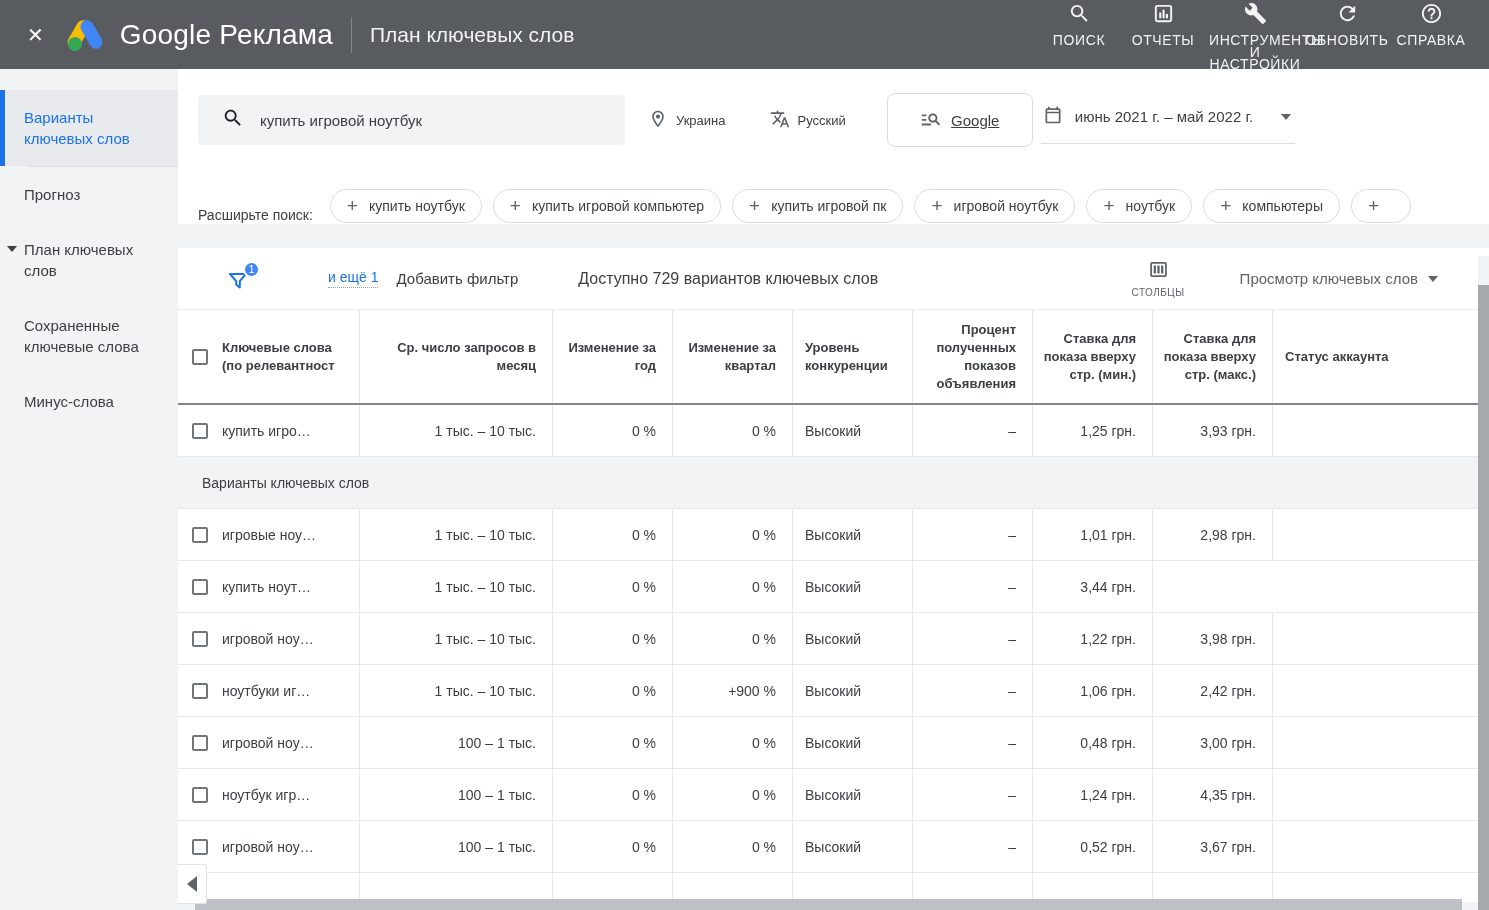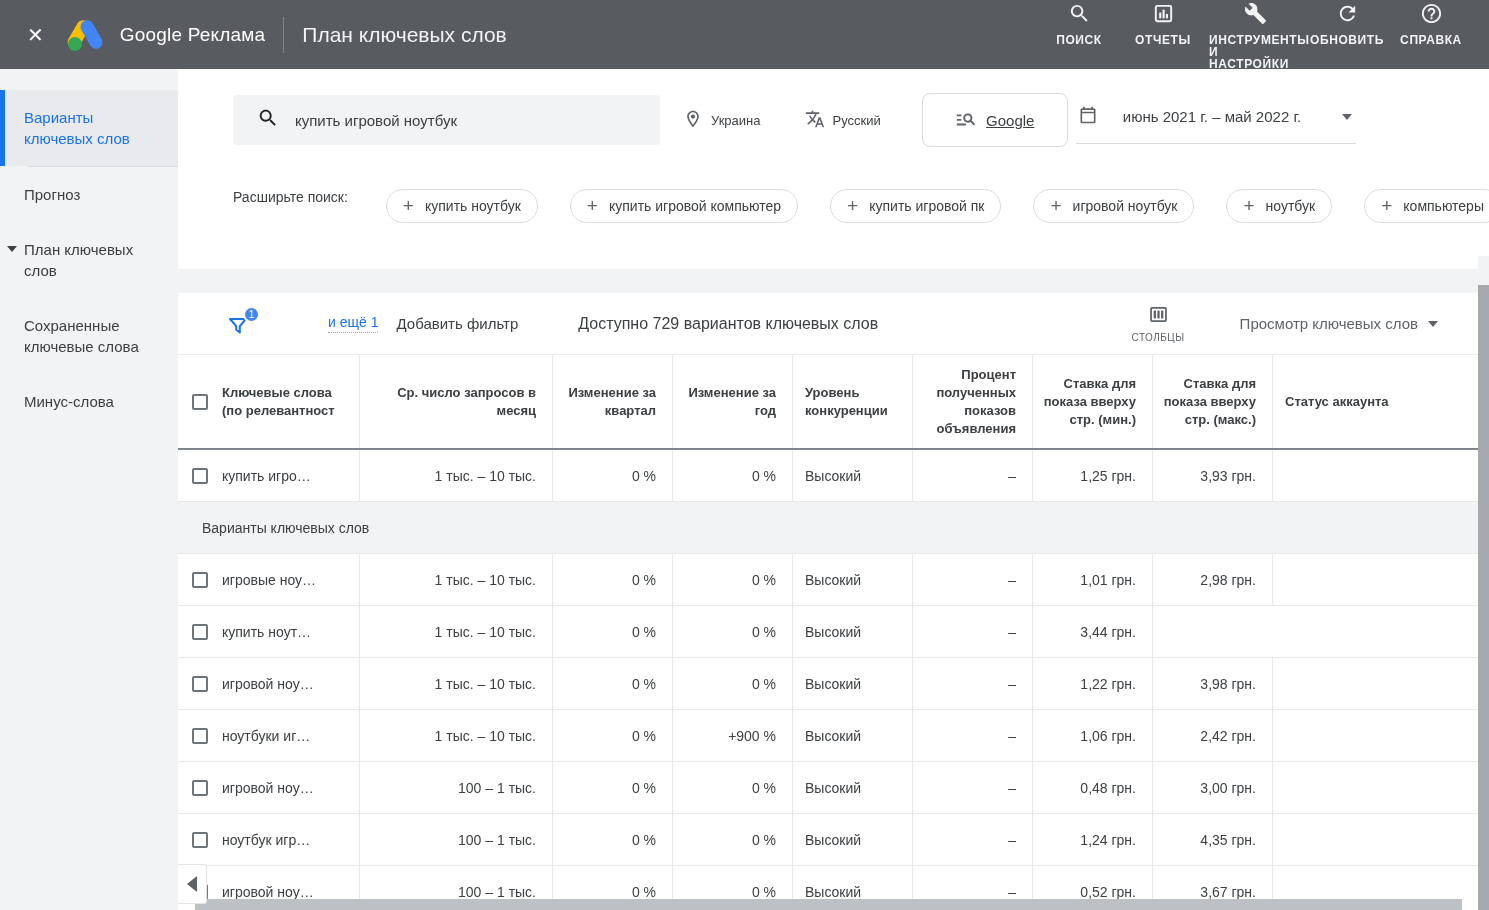--- a/index.html
+++ b/index.html
@@ -9,56 +9,56 @@
 
   
   .topbar { position:absolute; left:0; top:0; right:0; height:69px; background:#585c60;
     display:flex; align-items:center; }
   .close-x { color:#fff; font-size:20px; margin-left:27px; cursor:pointer; line-height:1; }
   .logo { position:relative; width:40px; height:34px; margin-left:22px; }
   .logo .bar { position:absolute; width:13px; height:31px; border-radius:7px; }
   .logo .bar.y { left:6px; top:1px; background:#fbbc04; transform:rotate(30deg); }
   .logo .bar.b { left:19px; top:1px; background:#4285f4; transform:rotate(-30deg); }
   .logo .dot { position:absolute; left:2px; bottom:1px; width:14px; height:14px; border-radius:50%; background:#34a853; }
-  .product-name { color:#fff; font-size:19px; margin-left:14px; letter-spacing:.2px; }
+  .product-name { color:#fff; font-size:28px; margin-left:14px; letter-spacing:.2px; }
   .tb-divider { width:1px; height:36px; background:#82868a; margin:0 18px 0 18px; }
   .page-title { color:#f1f3f4; font-size:21px; }
   .tb-actions { margin-left:auto; display:flex; align-items:flex-start; padding-right:16px; }
   .tb-btn { width:84px; display:flex; flex-direction:column; align-items:center; cursor:pointer; padding-top:2px; }
   .tb-btn svg { width:23px; height:23px; fill:#f1f3f4; }
-  .tb-btn .tb-label { margin-top:5px; font-size:12px; color:#f1f3f4; letter-spacing:.6px; line-height:12px; max-width:92px;font-weight:bold; }
+  .tb-btn .tb-label { margin-top:5px; font-size:14px; color:#f1f3f4; letter-spacing:.6px; text-align:center; line-height:12px; max-width:92px; }
   .tb-btn.wide { width:100px; }
 
   
   .sidebar { position:absolute; left:0; top:69px; width:178px; bottom:0; background:#f1f3f4; padding-top:21px; }
   .side-item { position:relative; padding:17px 14px 17px 24px; font-size:15px; line-height:21px; color:#3c4043; cursor:pointer; }
   .side-item.active { background:#e8eaed; color:#1a73e8; padding-left:19px; border-left:5px solid #1a73e8; }
   .side-divider { border-top:1px solid #dadce0; margin-left:28px; }
   .tri-down { position:absolute; left:7px; top:24px; width:0; height:0;
     border-left:5px solid transparent; border-right:5px solid transparent; border-top:6px solid #3c4043; }
 
   
   .main { position:absolute; left:178px; top:69px; right:0; bottom:0; background:#f1f3f4; }
-  .panel { background:#fff; height:200px; overflow:hidden;padding-left:35px; }
+  .panel { background:#fff; height:155px; overflow:hidden; }
   .search-row { display:flex; align-items:center; margin:24px 0 0 20px; }
   .search-box { display:flex; align-items:center; width:427px; height:50px; background:#f1f3f4; border-radius:4px; padding:0 14px; }
   .search-box svg { width:22px; height:22px; fill:#202124; margin:0 16px 0 10px; flex:none; }
   .search-box .query { font-size:15px; color:#3c4043; white-space:nowrap; }
   .pill-btn { display:flex; align-items:center; font-size:13px; color:#3c4043; cursor:pointer; }
   .pill-btn svg { width:20px; height:20px; fill:#5f6368; margin-right:8px; }
   .network-box { display:flex; align-items:center; justify-content:center; width:146px; height:54px;
     border:1px solid #dadce0; border-radius:8px; font-size:15px; color:#3c4043; cursor:pointer; }
   .network-box svg { width:22px; height:22px; fill:#5f6368; margin-right:9px; }
   .date-group { display:flex; align-items:center; border-bottom:1px solid #dadce0; padding:8px 4px 14px 2px; cursor:pointer; }
   .date-group svg { width:20px; height:20px; fill:#5f6368; margin-right:12px; }
   .date-group .date-text { font-size:15px; color:#3c4043; white-space:nowrap; }
   .caret { width:0; height:0; border-left:5px solid transparent; border-right:5px solid transparent; border-top:6px solid #5f6368; }
   .date-group .caret { margin-left:28px; }
 
-  .chips-row { display:flex; align-items:flex-start; margin:42px 0 0 20px; white-space:nowrap; overflow:hidden;gap:21px; }
+  .chips-row { display:flex; align-items:flex-end; margin:42px 0 0 20px; white-space:nowrap; overflow:hidden; }
   .chips-label { font-size:14px; color:#3c4043; margin-right:17px; flex:none; }
   .chip { flex:none; display:flex; align-items:center; height:34px; border:1px solid #dadce0; border-radius:17px;
     padding:0 16px; margin-right:11px; font-size:14px; color:#3c4043; cursor:pointer; background:#fff; }
   .chip .plus { font-size:19px; color:#5f6368; margin-right:11px; font-weight:400; }
   .chip.partial { width:60px; }
 
   
   .card { position:relative; margin-top:24px; background:#fff; height:654px; overflow:hidden; }
   .filter-row { display:flex; align-items:center; height:62px; width:1300px; border-bottom:1px solid #ebebeb; }
   .funnel-wrap { position:relative; margin-left:48px; width:26px; height:28px; cursor:pointer; }
@@ -191,21 +191,21 @@
                 <path d="M12.87 15.07l-2.54-2.51.03-.03c1.74-1.94 2.98-4.17 3.71-6.53H17V4h-7V2H8v2H1v1.99h11.17C11.5 7.92 10.44 9.75 9 11.35 8.07 10.32 7.3 9.19 6.69 8h-2c.73 1.63 1.73 3.17 2.98 4.56l-5.09 5.02L4 19l5-5 3.11 3.11.76-2.04zM18.5 10h-2L12 22h2l1.12-3h4.75L21 22h2l-4.5-12zm-2.62 7l1.62-4.33L19.12 17h-3.24z"></path>
               </svg></span>
           <span>Русский</span>
         </div>
         <div class="network-box" style="margin-left:41px;text-decoration:underline;">
           <span><svg viewBox="0 0 24 24">
                 <path d="M7 9H2V7h5v2zm0 3H2v2h5v-2zm13.59 7l-3.83-3.83c-.8.52-1.74.83-2.76.83-2.76 0-5-2.24-5-5s2.24-5 5-5 5 2.24 5 5c0 1.02-.31 1.96-.83 2.75L22 17.59 20.59 19zM17 11c0-1.65-1.35-3-3-3s-3 1.35-3 3 1.35 3 3 3 3-1.35 3-3zM2 19h10v-2H2v2z"></path>
               </svg></span>
           <span>Google</span>
         </div>
-        <div class="date-group" style="margin-left:8px;gap:13px;">
+        <div class="date-group" style="margin-left:8px;">
           <span><svg viewBox="0 0 24 24">
                 <path d="M19 4h-1V2h-2v2H8V2H6v2H5c-1.1 0-2 .9-2 2v14c0 1.1.9 2 2 2h14c1.1 0 2-.9 2-2V6c0-1.1-.9-2-2-2zm0 16H5V10h14v10zM5 8V6h14v2H5z"></path>
               </svg></span>
           <span class="date-text">июнь 2021 г. – май 2022 г.</span>
           <span class="caret"></span>
         </div>
       </div>
       <div class="chips-row">
         <span class="chips-label">Расширьте поиск:</span>
         <div class="chip">
@@ -265,22 +265,22 @@
           </div>
         </div>
       </div>
 
       <div class="grid-row thead">
         <div class="cell c-check">
             <span class="checkbox"></span>
           </div>
         <div class="cell th-kw">Ключевые слова (по релевантност</div>
         <div class="cell r">Ср. число запросов в месяц</div>
+        <div class="cell r">Изменение за год</div>
         <div class="cell r">Изменение за квартал</div>
-        <div class="cell r">Изменение за год</div>
         <div class="cell l">Уровень конкуренции</div>
         <div class="cell r">Процент полученных показов объявления</div>
         <div class="cell r">Ставка для показа вверху стр. (мин.)</div>
         <div class="cell r">Ставка для показа вверху стр. (макс.)</div>
         <div class="cell l nob">Статус аккаунта</div>
       </div>
 
       <div id="table-body">
   <div class="grid-row trow">
     <div class="cell c-check">

